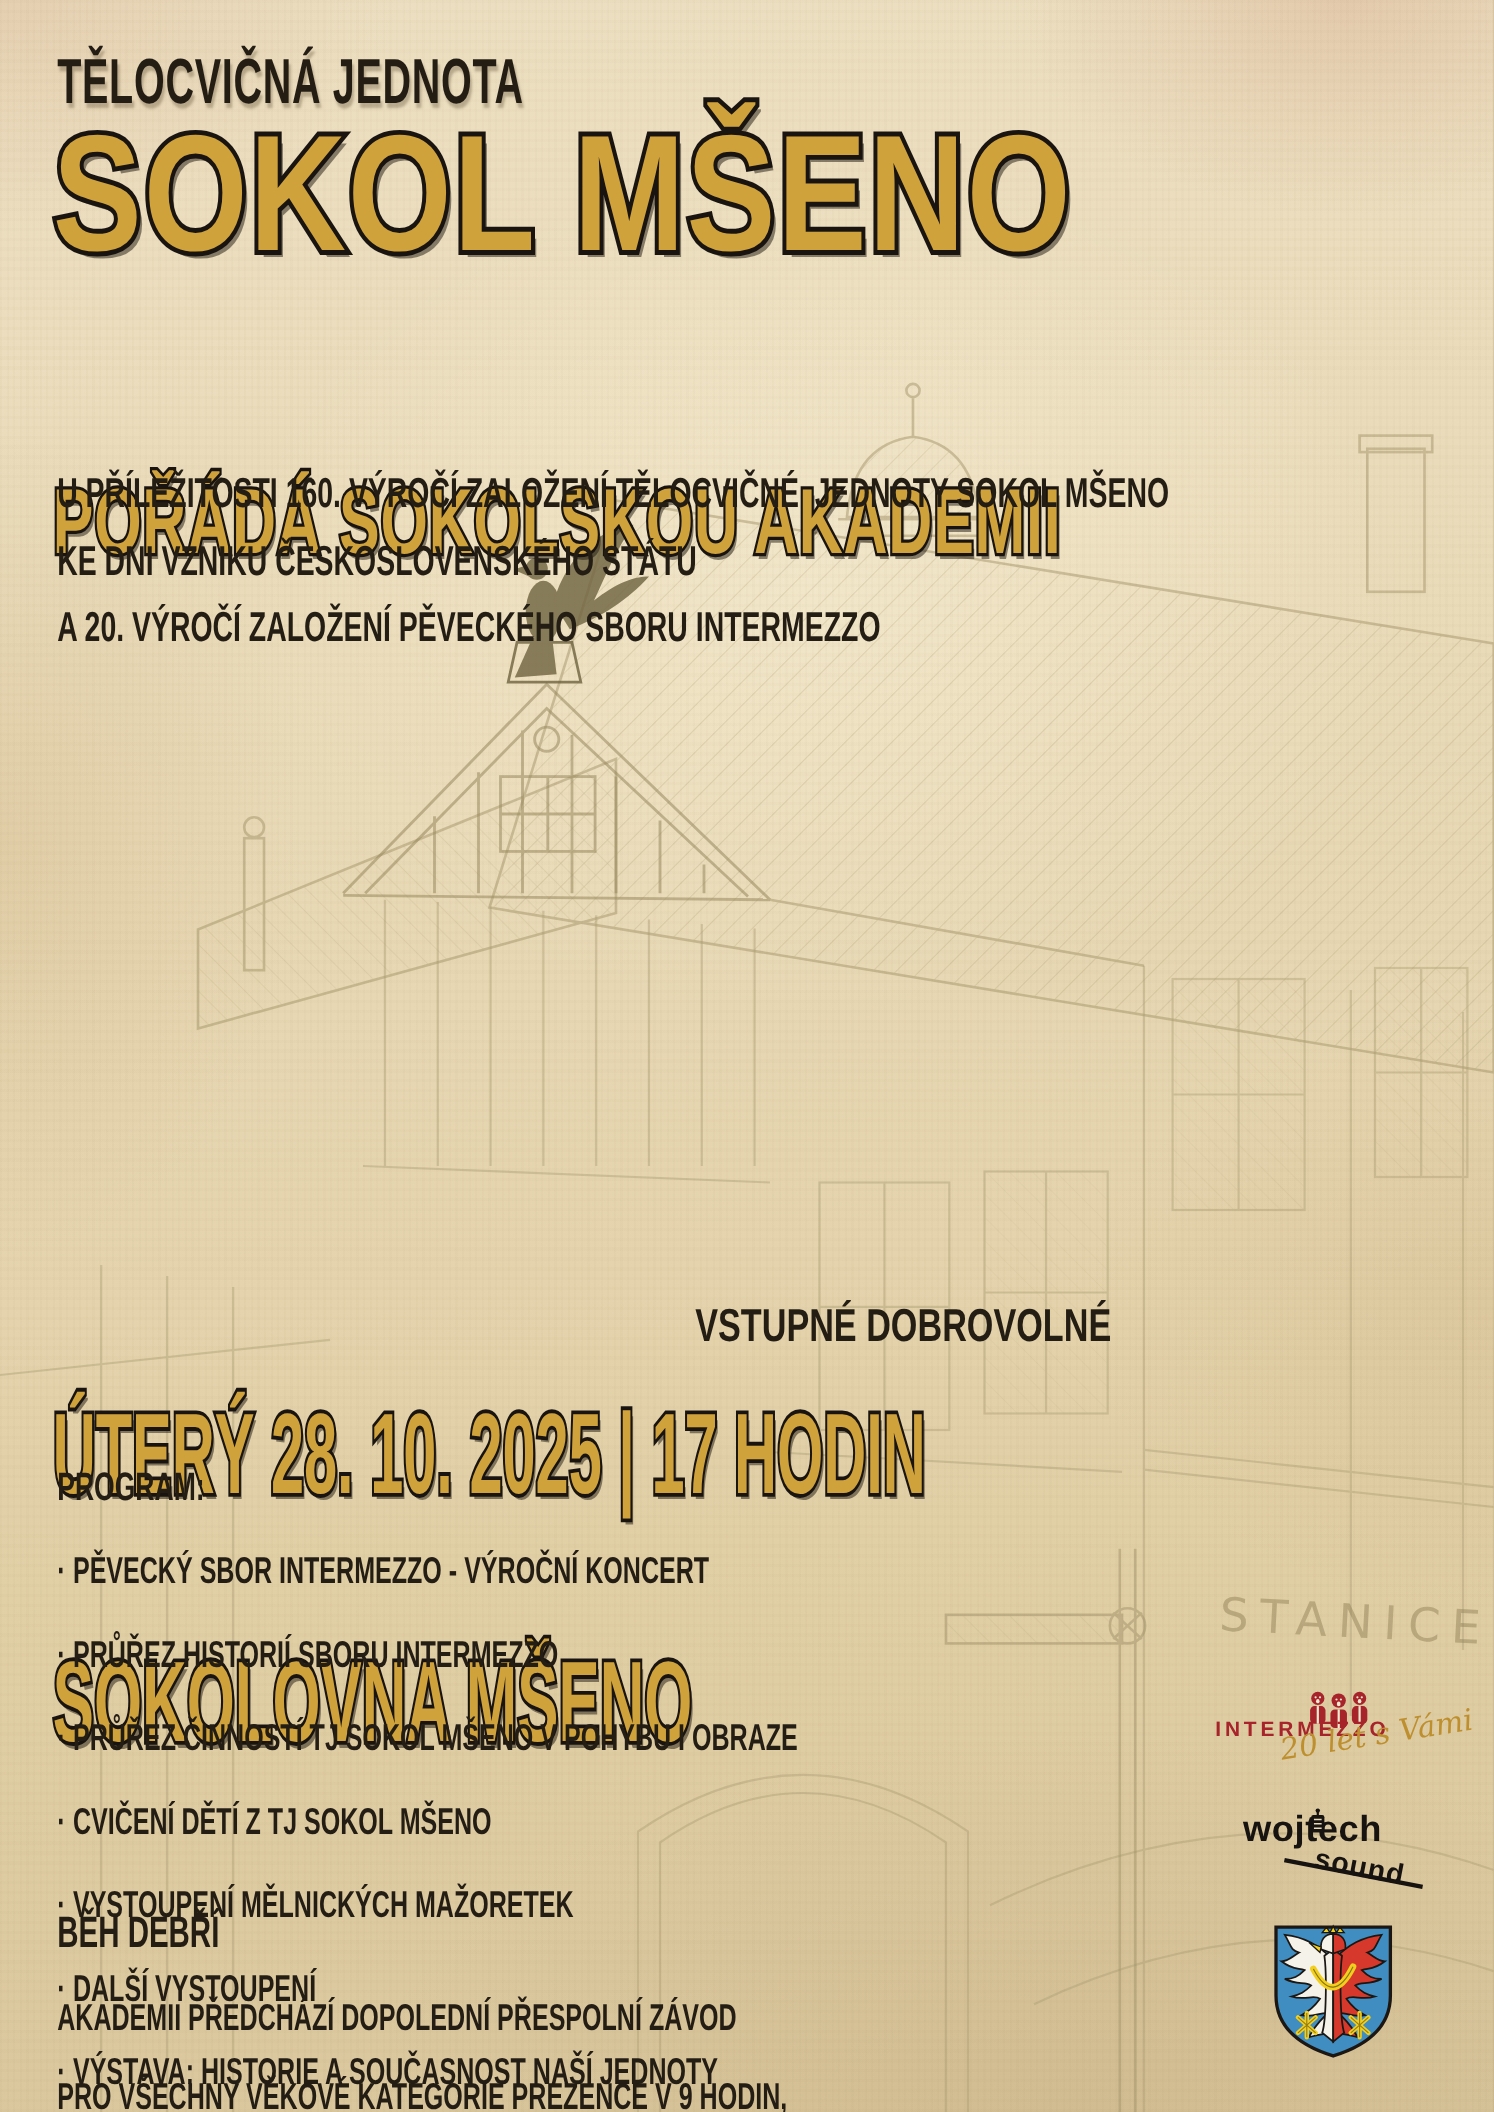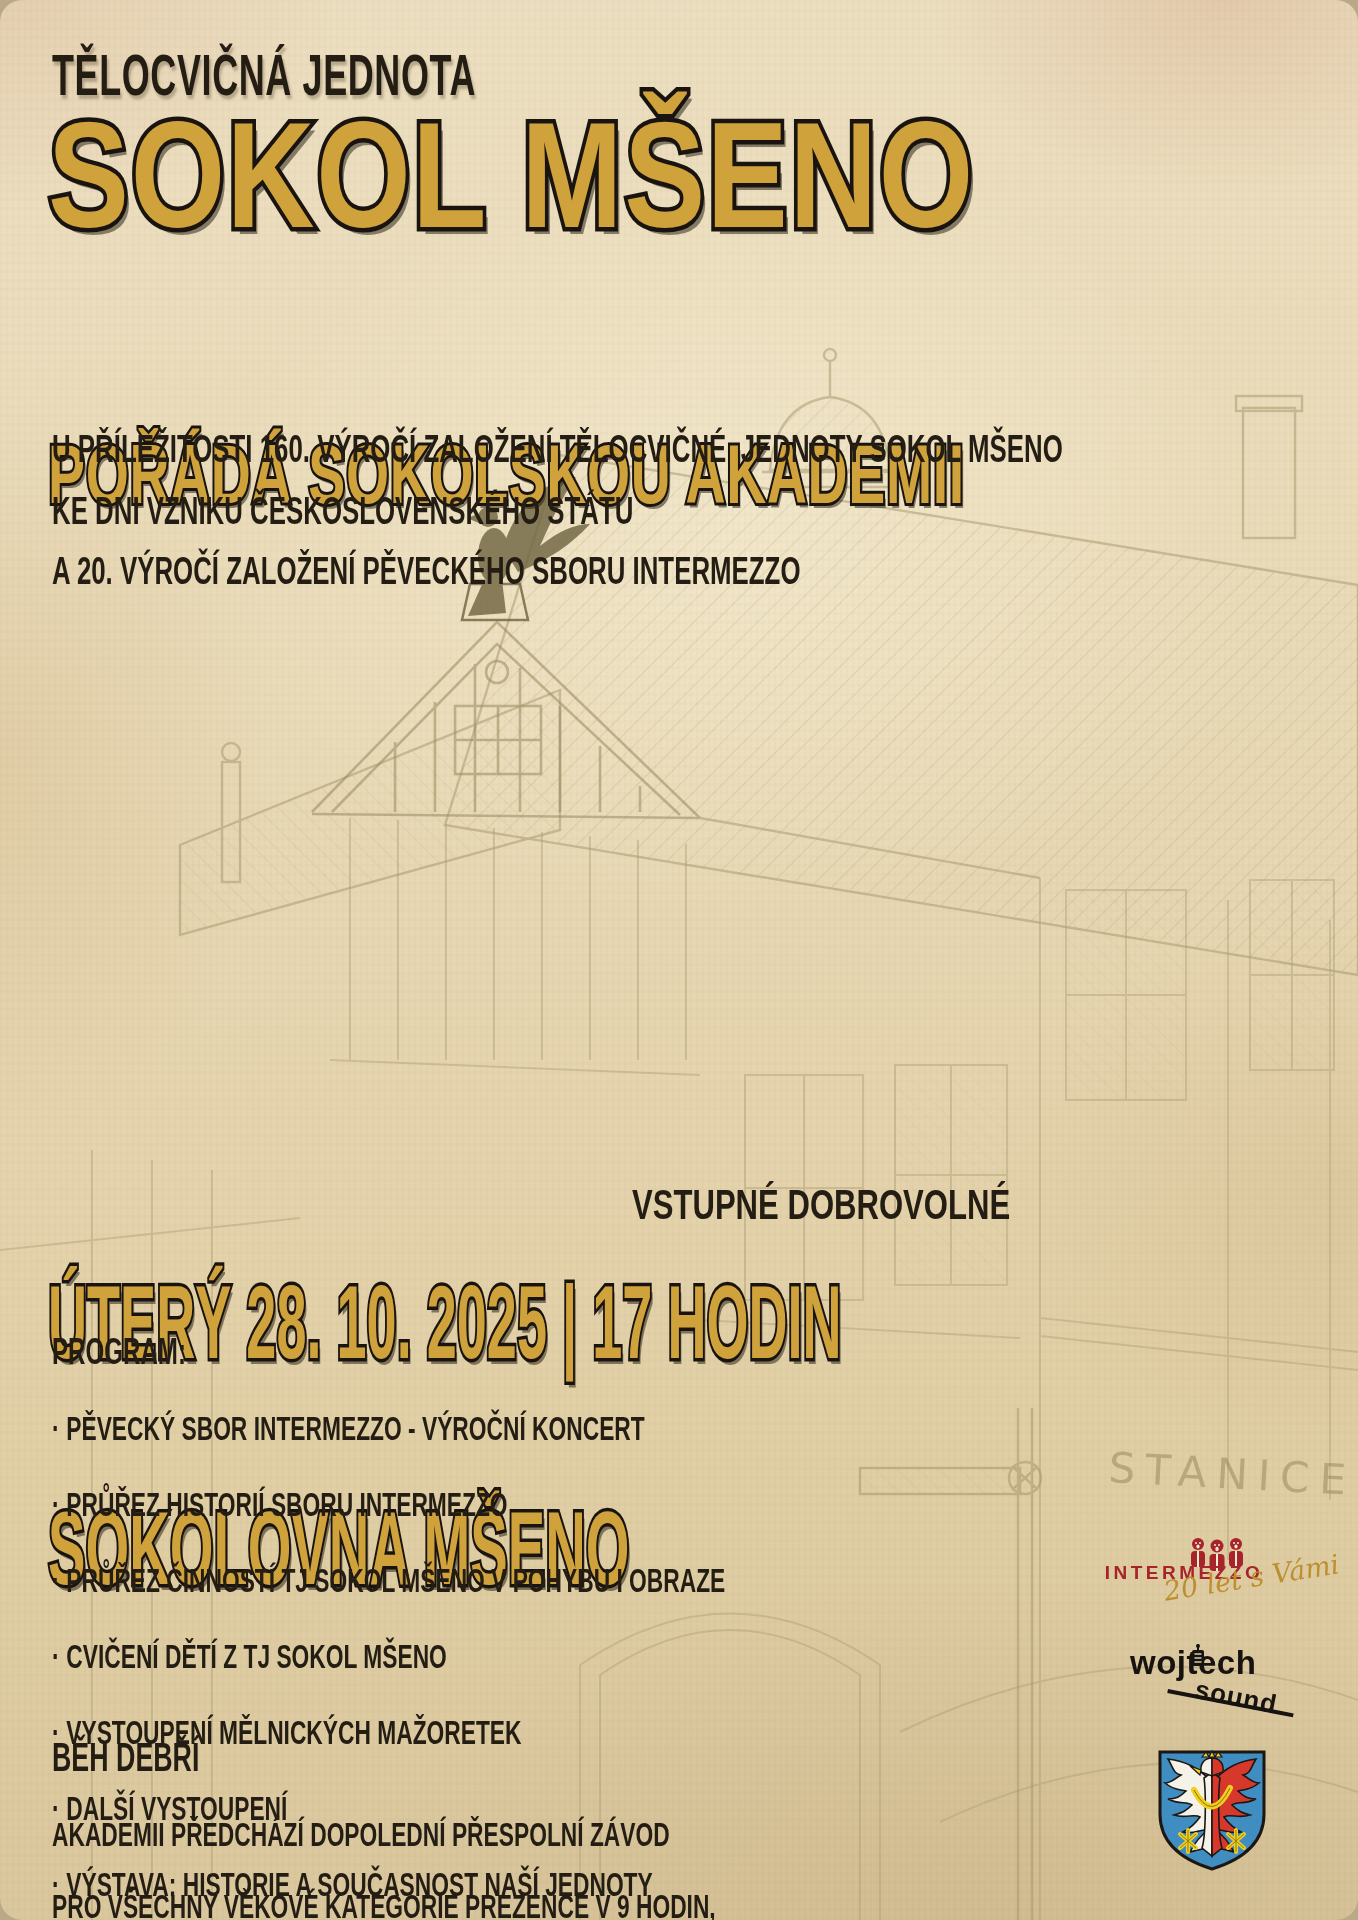--- a/index.html
+++ b/index.html
@@ -7,21 +7,20 @@
     position:relative;width:1358px;height:1920px;overflow:hidden;
     font-family:"Liberation Sans",sans-serif;
     background:
       radial-gradient(420px 280px at 90% 0%, rgba(206,148,122,.28), transparent 70%),
       radial-gradient(520px 300px at 0% 0%, rgba(203,152,120,.22), transparent 70%),
       radial-gradient(380px 520px at 0% 40%, rgba(193,160,108,.22), transparent 72%),
       radial-gradient(760px 560px at 55% 28%, rgba(255,249,228,.38), transparent 70%),
       radial-gradient(900px 480px at 72% 100%, rgba(166,130,82,.16), transparent 72%),
       radial-gradient(520px 380px at 100% 62%, rgba(188,152,100,.16), transparent 72%),
       linear-gradient(176deg,#ecdfc1 0%,#e9dab7 38%,#e1cfa6 72%,#d9c69c 100%);
-    border-radius: 22px;
   }
   #poster::after{ 
     content:"";position:absolute;inset:0;pointer-events:none;
     background:
       repeating-linear-gradient(90deg, rgba(120,92,50,.025) 0 2px, transparent 2px 6px),
       repeating-linear-gradient(0deg, rgba(120,92,50,.02) 0 3px, transparent 3px 9px);
   }
   .abs{position:absolute;white-space:pre;line-height:1;transform-origin:left top;}
   .ink{color:#241d14;font-weight:bold;}
   .soft-sh{text-shadow:3px 4px 3px rgba(70,52,28,.30);}

